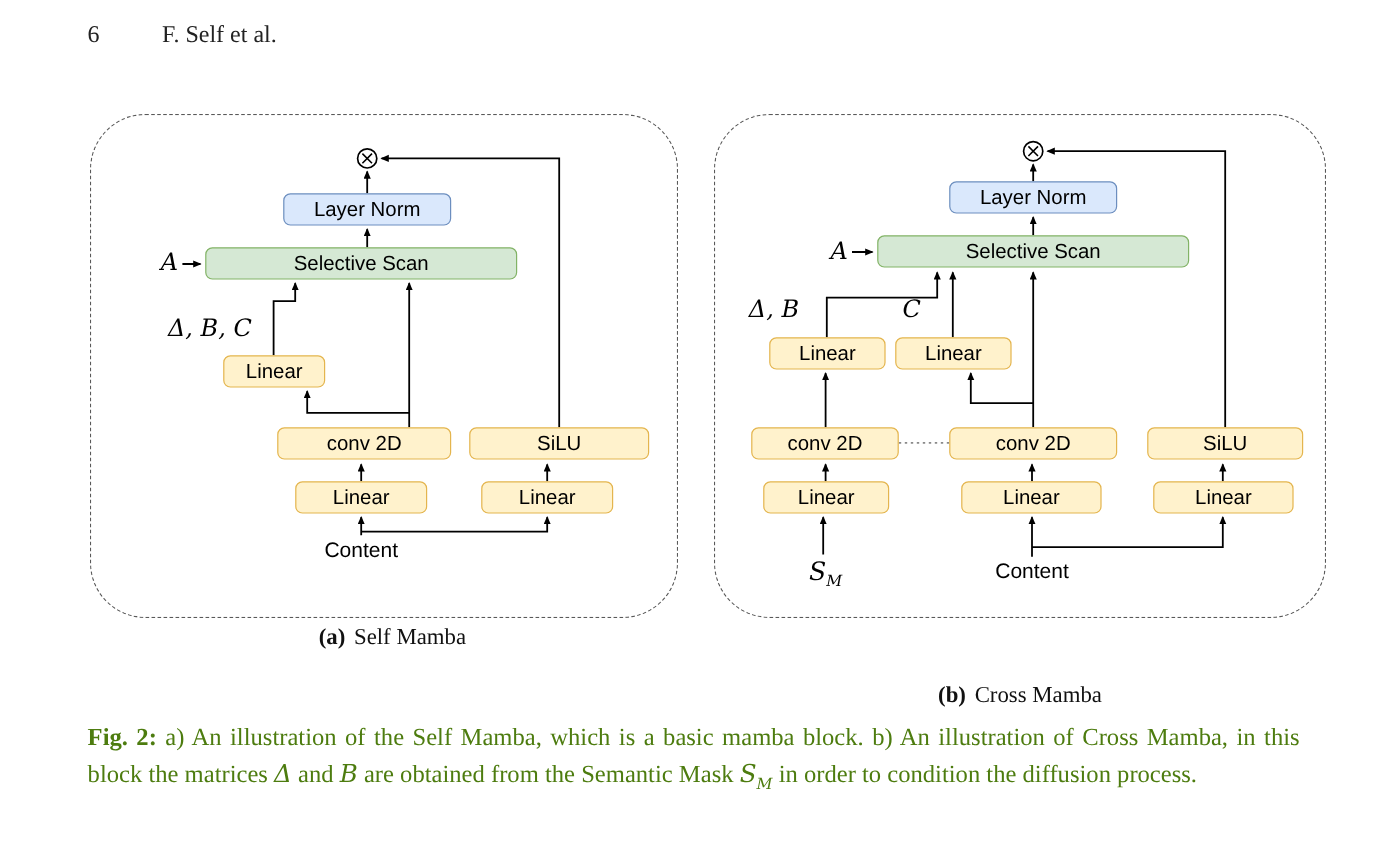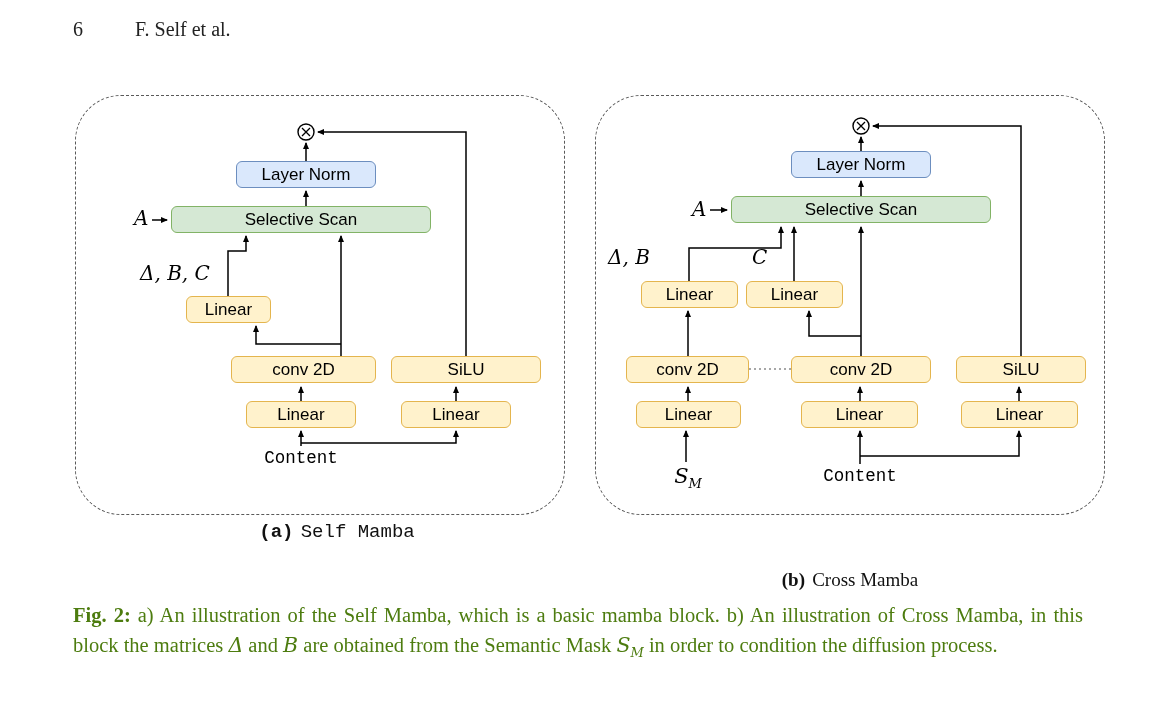--- a/index.html
+++ b/index.html
@@ -9,21 +9,21 @@
   .panel{position:absolute;border:1.6px dashed #595959;border-radius:46px;box-sizing:border-box;}
   .panel svg{position:absolute;left:0;top:0;}
   .box{position:absolute;display:flex;align-items:center;justify-content:center;
        font-family:"Liberation Sans",sans-serif;font-size:17px;color:#000;
        border-radius:6px;box-sizing:border-box;line-height:1;}
   .yellow{background:#fff2cc;border:1.4px solid #e4b54e;}
   .blue{background:#dae8fc;border:1.4px solid #6c8ebf;}
   .green{background:#d5e8d4;border:1.4px solid #82b366;}
   .math{position:absolute;font-family:"DejaVu Serif",serif;font-style:italic;font-size:20px;color:#000;}
   .mathsub{font-size:13px;font-style:italic;}
-  .plain{position:absolute;font-family:Liberation Mono, monospace;font-size:17.5px;color:#000;text-align:center;}
+  .plain{position:absolute;font-family:Liberation Sans, sans-serif;font-size:17.5px;color:#000;text-align:center;}
   .subcaption{position:absolute;text-align:center;font-size:19px;color:#111;}
   .subcaption .bold{font-weight:bold;}
   .subcaption .title{margin-left:0.38em;}
   .figcap{position:absolute;font-size:20.5px;line-height:1.47;text-align:justify;color:#4d7c0f;margin-top:32px;}
   .figcap .bold{font-weight:bold;}
   .ital{font-style:italic;font-family:"DejaVu Serif",serif;}
   .figcap sub{font-size:13px;}
 </style>
 </head>
 <body>
@@ -110,27 +110,27 @@
     <div class="box yellow" style="left:45px;top:185px;width:97px;height:27px;">Linear</div>
     <div class="box yellow" style="left:150px;top:185px;width:97px;height:27px;">Linear</div>
     <div class="box yellow" style="left:30px;top:260px;width:123px;height:27px;">conv 2D</div>
     <div class="box yellow" style="left:195px;top:260px;width:140px;height:27px;">conv 2D</div>
     <div class="box yellow" style="left:360px;top:260px;width:130px;height:27px;">SiLU</div>
     <div class="box yellow" style="left:40px;top:305px;width:105px;height:27px;">Linear</div>
     <div class="box yellow" style="left:205px;top:305px;width:117px;height:27px;">Linear</div>
     <div class="box yellow" style="left:365px;top:305px;width:117px;height:27px;">Linear</div>
 
     <div class="math" style="left:96px;top:101px;">A</div>
-    <div class="math" style="left:12px;top:149px;">Δ, B</div>
+    <div class="math" style="left:28px;top:149px;">Δ, B</div>
     <div class="math" style="left:156px;top:149px;">C</div>
     <div class="math" style="left:70px;top:368px;width:44px;text-align:center;font-size:21px;"><span>S</span><sub class="mathsub">M</sub></div>
     <div class="plain" style="left:224px;top:370px;width:80px;">Content</div>
   </div>
 
-  <div class="subcaption" style="left:92px;top:521px;width:490px;font-family:Liberation Mono, monospace;">
+  <div class="subcaption" style="left:82px;top:521px;width:490px;">
     <span class="bold">(a)</span><span class="title">Self Mamba</span>
   </div>
   <div class="subcaption" style="left:595px;top:521px;width:510px;margin-top:48px;">
     <span class="bold">(b)</span><span class="title">Cross Mamba</span>
   </div>
 
   <div class="figcap" style="left:73px;top:568px;width:1010px;">
     <span class="bold">Fig. 2:</span><span> a) An illustration of the Self Mamba, which is a basic mamba block. b) An illustration of Cross Mamba, in this block the matrices </span><span class="ital">Δ</span><span> and </span><span class="ital">B</span><span> are obtained from the Semantic Mask </span><span class="ital">S</span><sub class="ital">M</sub><span> in order to condition the diffusion process.</span>
   </div>
 

